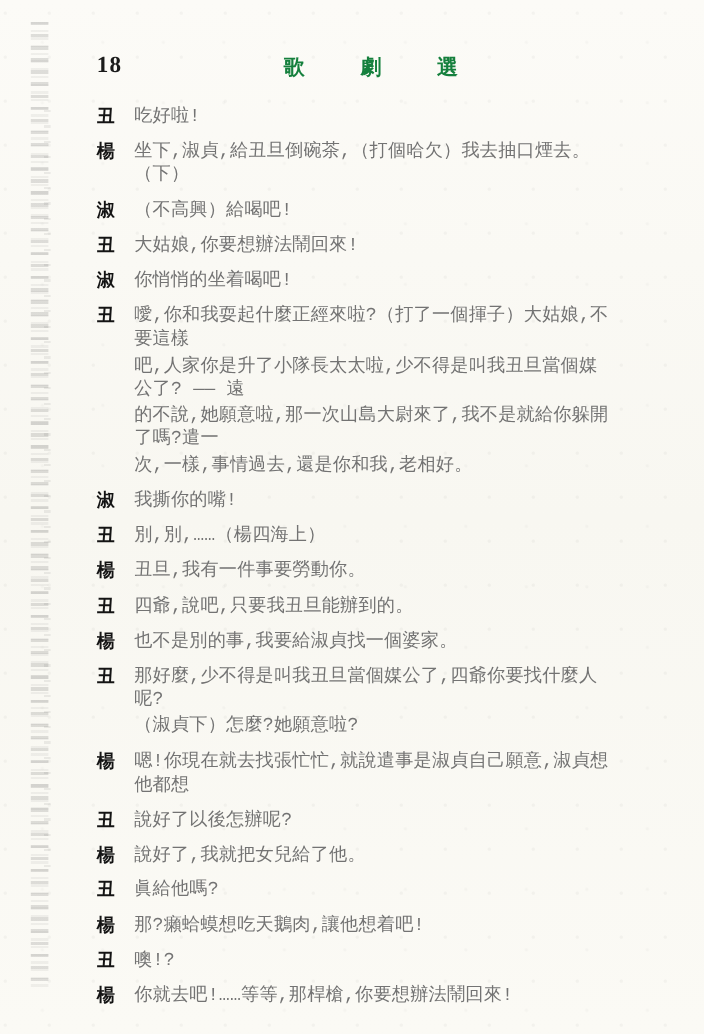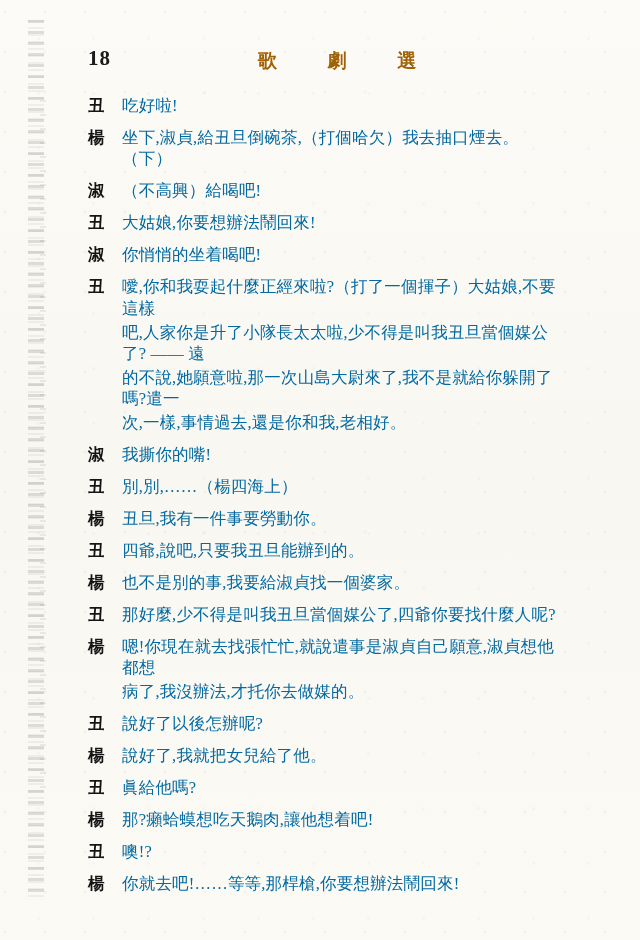--- a/index.html
+++ b/index.html
@@ -77,21 +77,21 @@
     color: #1b1b1b;
     letter-spacing: 1px;
   }
   .header-title {
     position: absolute;
     left: 170px;
     top: 2px;
     font-family: "DejaVu Sans", sans-serif;
     font-size: 19px;
     font-weight: bold;
-    color: #a16207;
+    color: #15803d;
     letter-spacing: 22px;
   }
 
   
   .script {
     position: absolute;
     top: 95px;
     left: 88px;
     width: 470px;
   }
@@ -105,23 +105,23 @@
     flex: 0 0 auto;
     width: 34px;
     font-family: "DejaVu Sans", sans-serif;
     font-size: 16.5px;
     color: #141414;
     font-weight: 600;
     letter-spacing: 0px;
   }
   .text {
     flex: 1 1 auto;
-    font-family: Liberation Serif, serif;
+    font-family: Liberation Mono, monospace;
     font-size: 16.5px;
-    color: #0369a1;
+    color: #737373;
     letter-spacing: 0.2px;
     word-break: break-all;
   }
   .line.continuation {
     margin-top: -8px;
     margin-bottom: 10.5px;
   }
   .line.continuation .speaker { width: 34px; }
   .line.continuation .text { text-indent: 0; }
 
@@ -211,28 +211,28 @@
         <div class="text">四爺,說吧,只要我丑旦能辦到的。</div>
       </div>
       <div class="line">
         <div class="speaker">楊</div>
         <div class="text">也不是別的事,我要給淑貞找一個婆家。</div>
       </div>
       <div class="line">
         <div class="speaker">丑</div>
         <div class="text">那好麼,少不得是叫我丑旦當個媒公了,四爺你要找什麼人呢?</div>
       </div>
+      <div class="line continuation">
+        <div class="speaker"></div>
+        <div class="text">（淑貞下）怎麼?她願意啦?</div>
+      </div>
       <div class="line">
         <div class="speaker">楊</div>
         <div class="text">嗯!你現在就去找張忙忙,就說遣事是淑貞自己願意,淑貞想他都想</div>
       </div>
-      <div class="line continuation">
-        <div class="speaker"></div>
-        <div class="text">病了,我沒辦法,才托你去做媒的。</div>
-      </div>
       <div class="line">
         <div class="speaker">丑</div>
         <div class="text">說好了以後怎辦呢?</div>
       </div>
       <div class="line">
         <div class="speaker">楊</div>
         <div class="text">說好了,我就把女兒給了他。</div>
       </div>
       <div class="line">
         <div class="speaker">丑</div>

